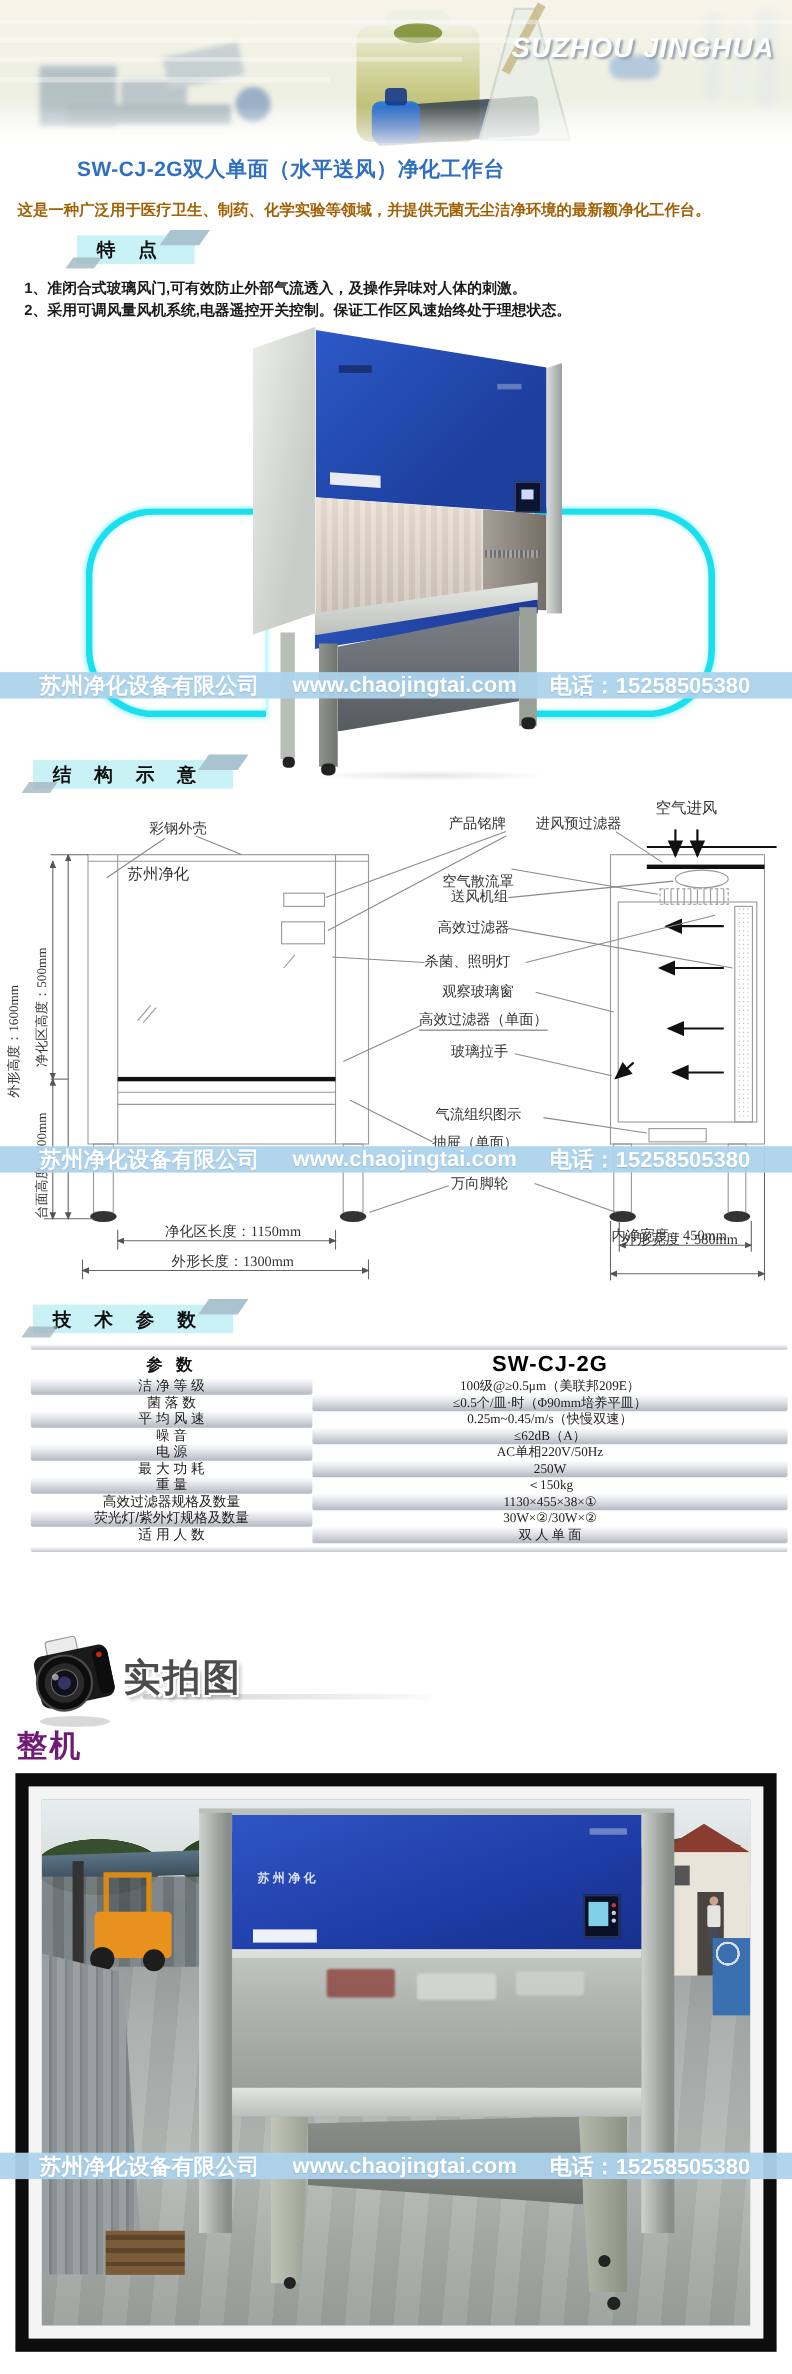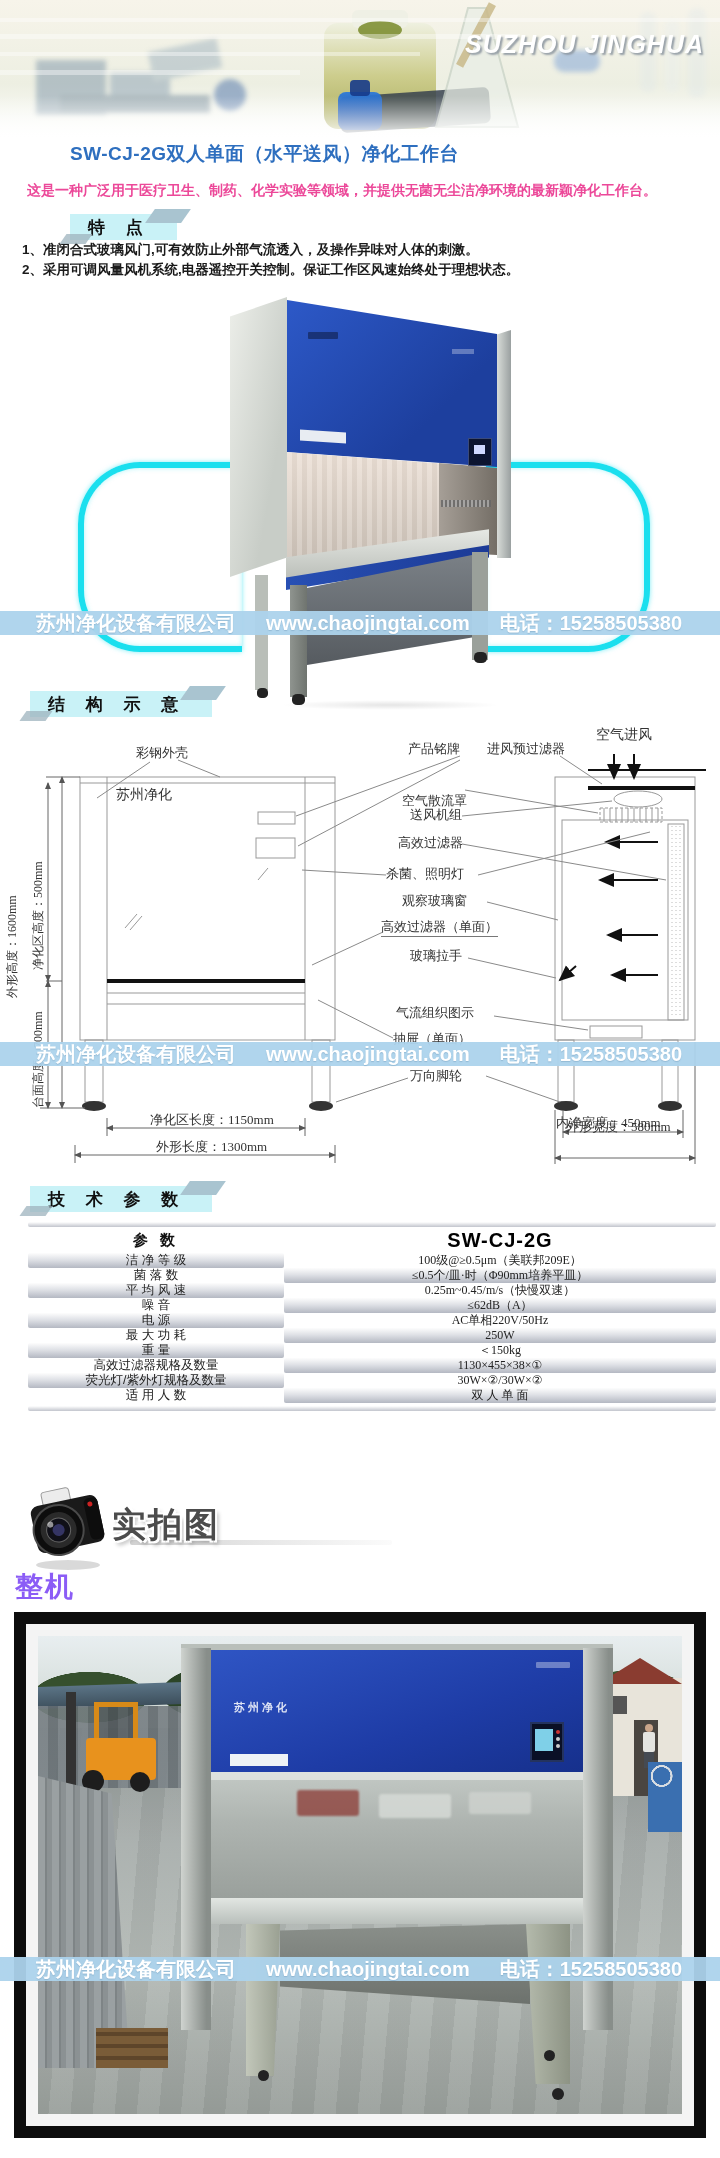--- a/index.html
+++ b/index.html
@@ -7,32 +7,32 @@
         font-family:"Liberation Sans",sans-serif;}
   .abs{position:absolute;}
 
   
   .banner{left:0;top:0;width:720px;height:140px;overflow:hidden;}
   .brand-text{right:16px;top:30px;font-size:25px;font-weight:800;font-style:italic;color:#fff;
       letter-spacing:1px;text-shadow:2px 2px 2px rgba(140,150,160,.9);z-index:4;}
 
   
   .page-title{left:70px;top:141px;font-size:19px;font-weight:bold;color:#2e6fbf;letter-spacing:.5px;}
-  .page-desc{left:27px;top:182px;width:692px;font-size:14px;font-weight:600;color:#ec4899;}
+  .page-desc{left:16px;top:182px;width:692px;font-size:14px;font-weight:600;color:#a16207;}
 
   
   .sec-head{height:26px;background:#c9f2f7;display:flex;align-items:center;padding:0 26px 0 18px;z-index:6;}
   .sec-head-text{font-weight:bold;font-size:17px;letter-spacing:8px;color:#101010;white-space:nowrap;}
   .sec-accent-l{position:absolute;left:-7px;bottom:-4px;width:26px;height:10px;background:#9db3bd;
       transform:skewX(-35deg);opacity:.75;}
   .sec-accent-r{position:absolute;right:-9px;top:-5px;width:36px;height:14px;background:#a9c4d0;
       transform:skewX(-35deg);}
 
   
-  .feature-item{left:22px;width:690px;font-size:13.5px;color:#1a1a1a;font-weight:600;}
+  .feature-item{left:22px;width:690px;font-size:13.5px;color:#1a1a1a;font-weight:600;margin-top:12px;}
 
   
   .wm{left:0;width:720px;height:24px;background:rgba(172,211,236,.95);z-index:30;
       display:flex;align-items:center;gap:30px;padding-left:36px;box-sizing:border-box;
       color:#fff;font-weight:bold;font-size:20px;white-space:nowrap;}
   .wm span{text-shadow:0 1px 1px rgba(120,160,190,.5);}
 
   
   .ph{position:absolute;}
   .bracket-l{left:78px;top:462px;width:158px;height:178px;border:6px solid #1adfee;border-right:none;
@@ -59,21 +59,21 @@
   .spec-row .c2{flex:1;text-align:center;font-size:12px;color:#222;height:15px;line-height:15px;
       font-family:"Liberation Serif",serif;}
   .silver{background:linear-gradient(180deg,#fdfdfd 0%,#dfe1e6 45%,#b4b8c2 100%);border-radius:2px;}
   .spec-note{margin-top:7px;text-align:right;font-size:12.5px;font-weight:bold;color:#111;padding-right:2px;}
 
   
   .shoot-title{left:112px;top:1502px;font-size:34px;font-weight:bold;color:#4c4c4c;letter-spacing:2px;z-index:3;
       text-shadow:-2px -2px 0 #fff,2px -2px 0 #fff,-2px 2px 0 #fff,2px 2px 0 #fff,3px 4px 4px rgba(0,0,0,.3);}
   .shoot-line{left:130px;top:1540px;width:262px;height:5px;z-index:2;
       background:linear-gradient(90deg,#d2d2d2,#fbfbfb);border-radius:2px;}
-  .whole-label{left:15px;top:1568px;font-size:28px;font-weight:bold;color:#8b5cf6;letter-spacing:2px;}
+  .whole-label{left:15px;top:1568px;font-size:28px;font-weight:bold;color:#701a75;letter-spacing:2px;}
 
   .photo2-frame{left:14px;top:1612px;width:692px;height:526px;background:#0d0d0d;}
   .photo2-white{position:absolute;left:12px;top:12px;right:12px;bottom:12px;background:#f4f4f4;}
   .photo2-area{position:absolute;left:24px;top:24px;width:644px;height:478px;overflow:hidden;background:#9aa09c;}
   .p2{position:absolute;}
   .bench2-label{font-size:11px;font-weight:bold;color:rgba(255,255,255,.85);letter-spacing:3px;}
 </style>
 </head>
 <body>
 

